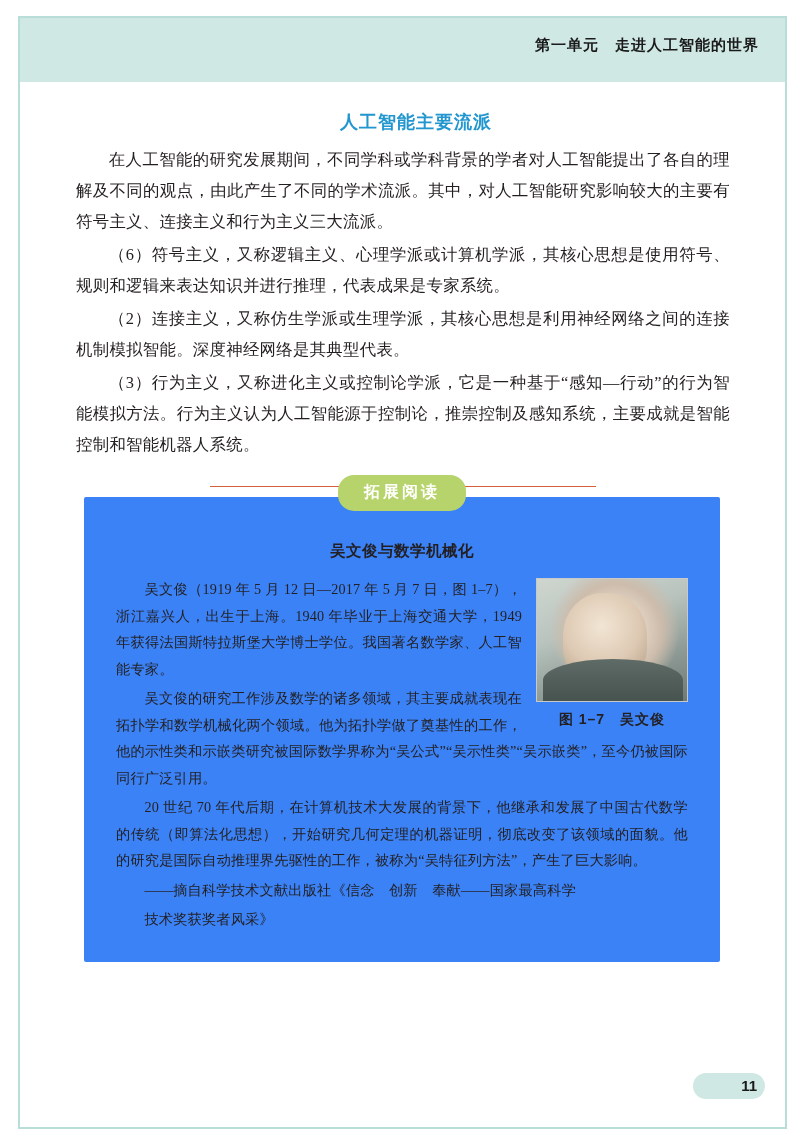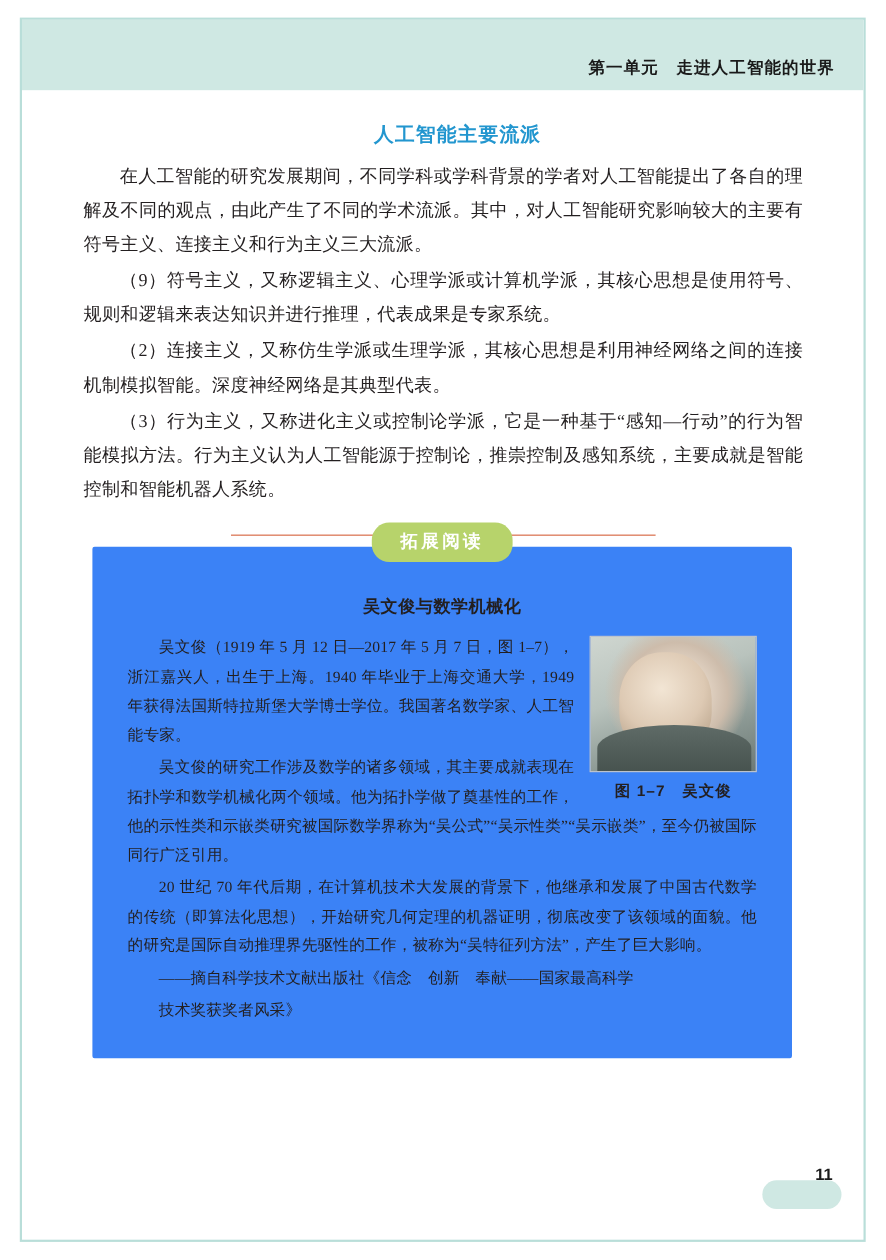--- a/index.html
+++ b/index.html
@@ -31,21 +31,21 @@
     position: absolute;
     left: 20px;
     top: 18px;
     width: 765px;
     height: 64px;
     background: #cfe8e3;
   }
   .header-title {
     position: absolute;
     right: 46px;
-    top: 52px;
+    top: 36px;
     font-size: 15px;
     font-weight: bold;
     letter-spacing: 1px;
     color: #1a1a1a;
     font-family: "Liberation Sans", sans-serif;
   }
 
   .content {
     position: absolute;
     left: 76px;
@@ -180,41 +180,41 @@
     right: 40px;
     bottom: 46px;
     width: 72px;
     height: 26px;
     background: #cfe8e3;
     border-radius: 13px;
   }
   .page-num {
     position: absolute;
     right: 48px;
-    bottom: 68px;
+    bottom: 51px;
     font-size: 15px;
     font-weight: bold;
     font-family: "Liberation Sans", sans-serif;
     color: #1a1a1a;
     text-align: right;
   }
 </style>
 </head>
 <body>
 
 <div class="page-frame"></div>
 
 <div class="header-band"></div>
 <div class="header-title">第一单元　走进人工智能的世界</div>
 
 <div class="content">
   <h2 class="section-title">人工智能主要流派</h2>
 
   <p class="body-text">在人工智能的研究发展期间，不同学科或学科背景的学者对人工智能提出了各自的理解及不同的观点，由此产生了不同的学术流派。其中，对人工智能研究影响较大的主要有符号主义、连接主义和行为主义三大流派。</p>
-  <p class="body-text">（9）符号主义，又称逻辑主义、心理学派或计算机学派，其核心思想是使用符号、规则和逻辑来表达知识并进行推理，代表成果是专家系统。</p>
+  <p class="body-text">（6）符号主义，又称逻辑主义、心理学派或计算机学派，其核心思想是使用符号、规则和逻辑来表达知识并进行推理，代表成果是专家系统。</p>
   <p class="body-text">（2）连接主义，又称仿生学派或生理学派，其核心思想是利用神经网络之间的连接机制模拟智能。深度神经网络是其典型代表。</p>
   <p class="body-text">（3）行为主义，又称进化主义或控制论学派，它是一种基于“感知—行动”的行为智能模拟方法。行为主义认为人工智能源于控制论，推崇控制及感知系统，主要成就是智能控制和智能机器人系统。</p>
 
   <div class="rule"></div>
 </div>
 
 <div class="extbox">
   <div class="ext-tab-wrap">
     <span class="ext-tab">拓展阅读</span>
   </div>

